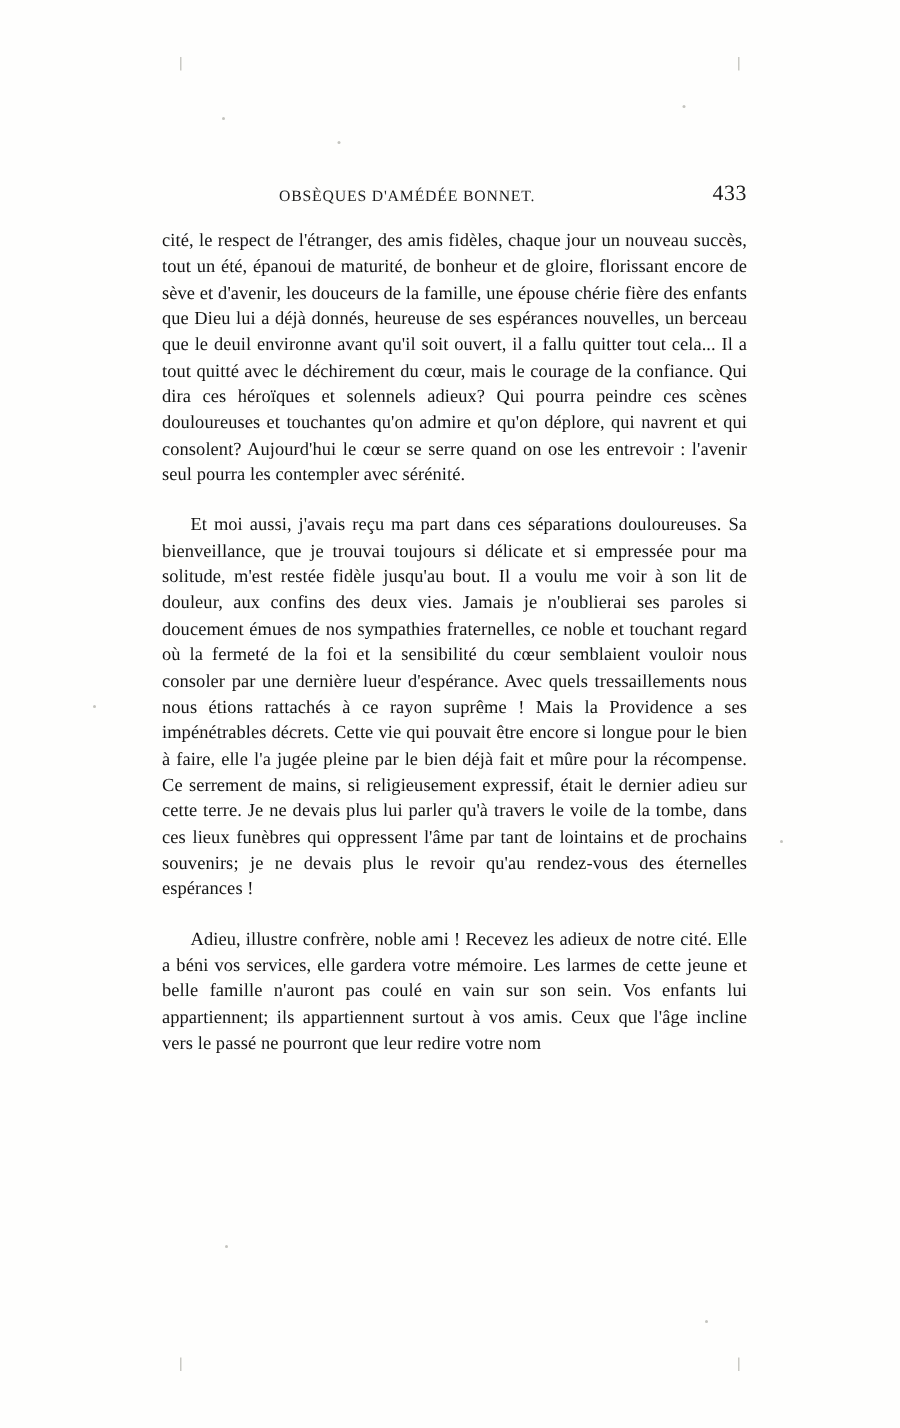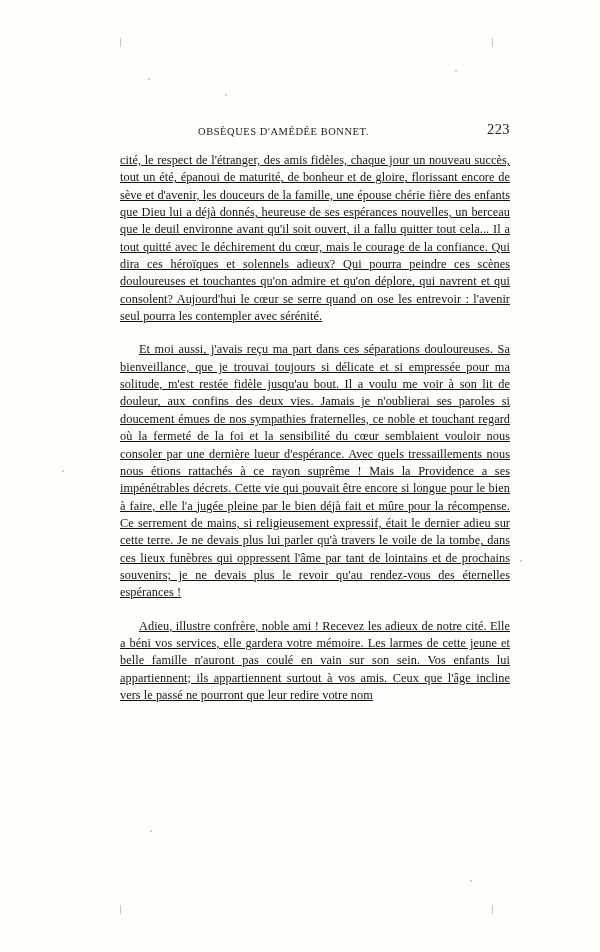--- a/index.html
+++ b/index.html
@@ -54,21 +54,21 @@
   }
   .speck {
     position: absolute;
     width: 2px;
     height: 2px;
     background: #c4c4bf;
     border-radius: 50%;
   }
   .content {
     position: absolute;
-    left: 120px;
+    left: 108px;
     top: 126px;
     width: 390px;
   }
   .running-head {
     position: relative;
     height: 16px;
     margin-bottom: 10px;
   }
   .running-title {
     position: absolute;
@@ -90,21 +90,20 @@
   }
   .body-text p {
     margin: 0;
     font-size: 12.3px;
     line-height: 17.35px;
     text-align: justify;
     text-justify: inter-word;
     color: #141414;
     letter-spacing: 0.05px;
     hyphens: manual;
-    text-decoration: underline;
   }
   .body-text p + p {
     margin-top: 16px;
   }
   .body-text p.indent {
     text-indent: 19px;
   }
   .body-text p:last-child {
     text-align: justify;
   }
@@ -124,21 +123,21 @@
   <div class="speck" style="left:455px; top:70px;"></div>
   <div class="speck" style="left:62px; top:470px;"></div>
   <div class="speck" style="left:520px; top:560px;"></div>
   <div class="speck" style="left:150px; top:830px;"></div>
   <div class="speck" style="left:470px; top:880px;"></div>
 
   <div class="content">
 
     <div class="running-head">
       <div class="running-title">OBSÈQUES D'AMÉDÉE BONNET.</div>
-      <div class="folio">223</div>
+      <div class="folio">433</div>
     </div>
 
     <div class="body-text">
       <p>cité, le respect de l'étranger, des amis fidèles, chaque jour un nouveau succès, tout un été, épanoui de maturité, de bonheur et de gloire, florissant encore de sève et d'avenir, les douceurs de la famille, une épouse chérie fière des enfants que Dieu lui a déjà donnés, heureuse de ses espérances nouvelles, un berceau que le deuil environne avant qu'il soit ouvert, il a fallu quitter tout cela... Il a tout quitté avec le déchirement du cœur, mais le courage de la confiance. Qui dira ces héroïques et solennels adieux? Qui pourra peindre ces scènes douloureuses et touchantes qu'on admire et qu'on déplore, qui navrent et qui consolent? Aujourd'hui le cœur se serre quand on ose les entrevoir : l'avenir seul pourra les contempler avec sérénité.</p>
       <p class="indent">Et moi aussi, j'avais reçu ma part dans ces séparations douloureuses. Sa bienveillance, que je trouvai toujours si délicate et si empressée pour ma solitude, m'est restée fidèle jusqu'au bout. Il a voulu me voir à son lit de douleur, aux confins des deux vies. Jamais je n'oublierai ses paroles si doucement émues de nos sympathies fraternelles, ce noble et touchant regard où la fermeté de la foi et la sensibilité du cœur semblaient vouloir nous consoler par une dernière lueur d'espérance. Avec quels tressaillements nous nous étions rattachés à ce rayon suprême ! Mais la Providence a ses impénétrables décrets. Cette vie qui pouvait être encore si longue pour le bien à faire, elle l'a jugée pleine par le bien déjà fait et mûre pour la récompense. Ce serrement de mains, si religieusement expressif, était le dernier adieu sur cette terre. Je ne devais plus lui parler qu'à travers le voile de la tombe, dans ces lieux funèbres qui oppressent l'âme par tant de lointains et de prochains souvenirs; je ne devais plus le revoir qu'au rendez-vous des éternelles espérances !</p>
       <p class="indent">Adieu, illustre confrère, noble ami ! Recevez les adieux de notre cité. Elle a béni vos services, elle gardera votre mémoire. Les larmes de cette jeune et belle famille n'auront pas coulé en vain sur son sein. Vos enfants lui appartiennent; ils appartiennent surtout à vos amis. Ceux que l'âge incline vers le passé ne pourront que leur redire votre nom</p>
     </div>
 
   </div>
 </div>

